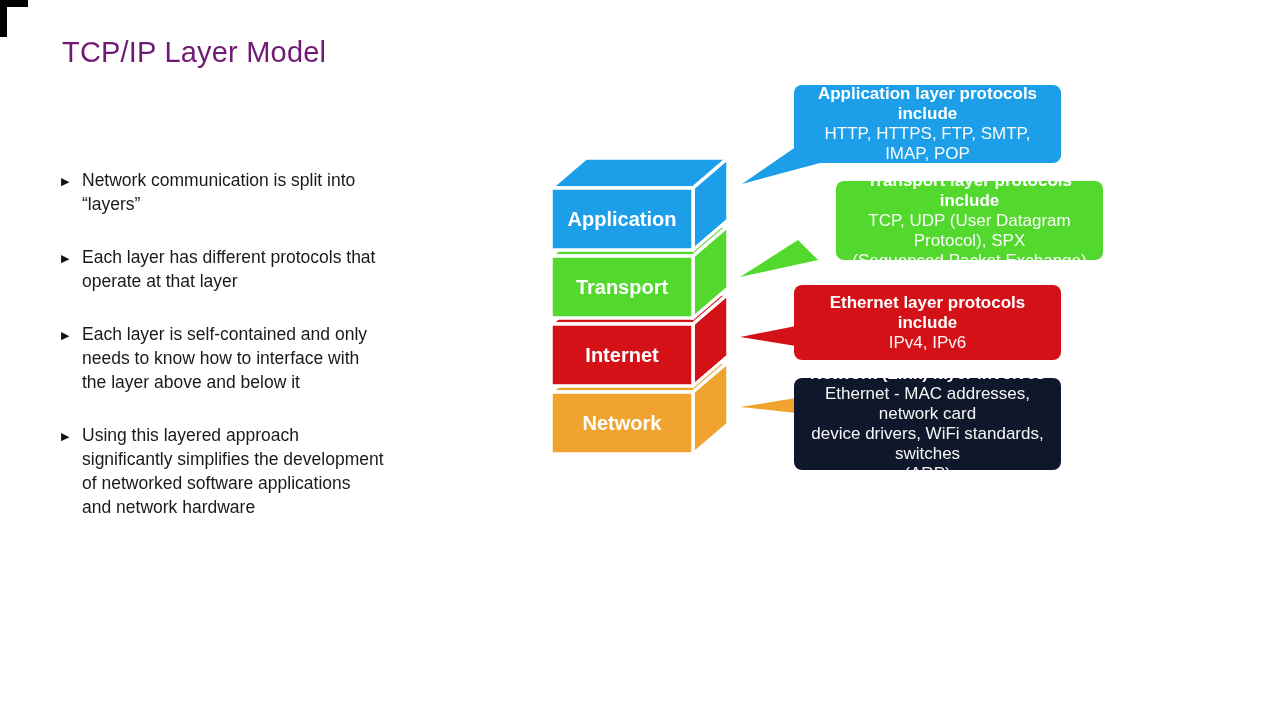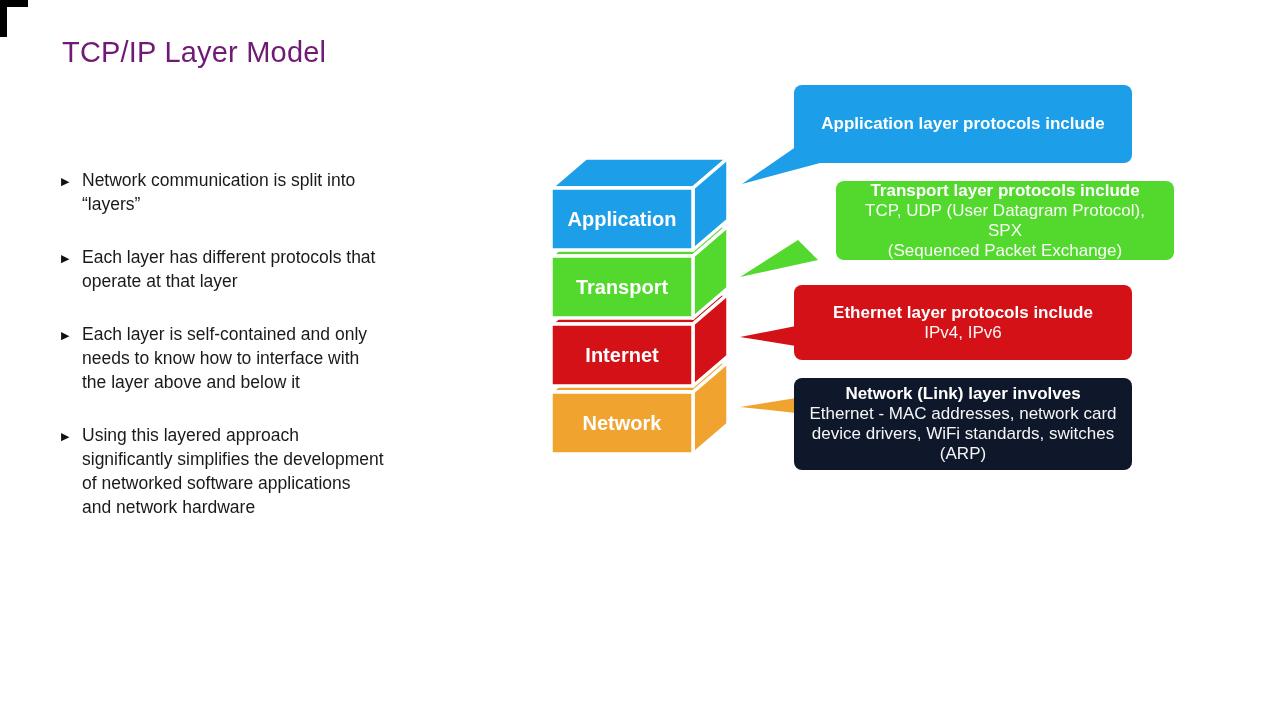--- a/index.html
+++ b/index.html
@@ -69,21 +69,21 @@
   .layer-label {
     fill: #ffffff;
     font-family: "Liberation Sans", sans-serif;
     font-size: 20px;
     font-weight: 700;
     text-anchor: middle;
   }
 
   .callout {
     position: absolute;
-    width: 338px;
+    width: 267px;
     border-radius: 8px;
     color: #ffffff;
     display: flex;
     flex-direction: column;
     justify-content: center;
     text-align: center;
     box-sizing: border-box;
     padding: 4px 10px;
     font-size: 17px;
     line-height: 20px;
@@ -163,20 +163,21 @@
     <g>
       <path class="box-face face-app" d="M551,188 L693,188 L728,158 L586,158 Z"></path>
       <path class="box-face face-app" d="M693,188 L728,158 L728,220 L693,250 Z"></path>
       <rect class="box-face face-app" x="551" y="188" width="142" height="62"></rect>
       <text class="layer-label" x="622" y="226">Application</text>
     </g>
   </svg>
 
   <div class="callout callout-application">
     <div class="callout-heading">Application layer protocols include</div>
+    <div class="callout-body">HTTP, HTTPS, FTP, SMTP, IMAP, POP</div>
   </div>
 
   <div class="callout callout-transport">
     <div class="callout-heading">Transport layer protocols include</div>
     <div class="callout-body">TCP, UDP (User Datagram Protocol), SPX
 (Sequenced Packet Exchange)</div>
   </div>
 
   <div class="callout callout-internet">
     <div class="callout-heading">Ethernet layer protocols include</div>

